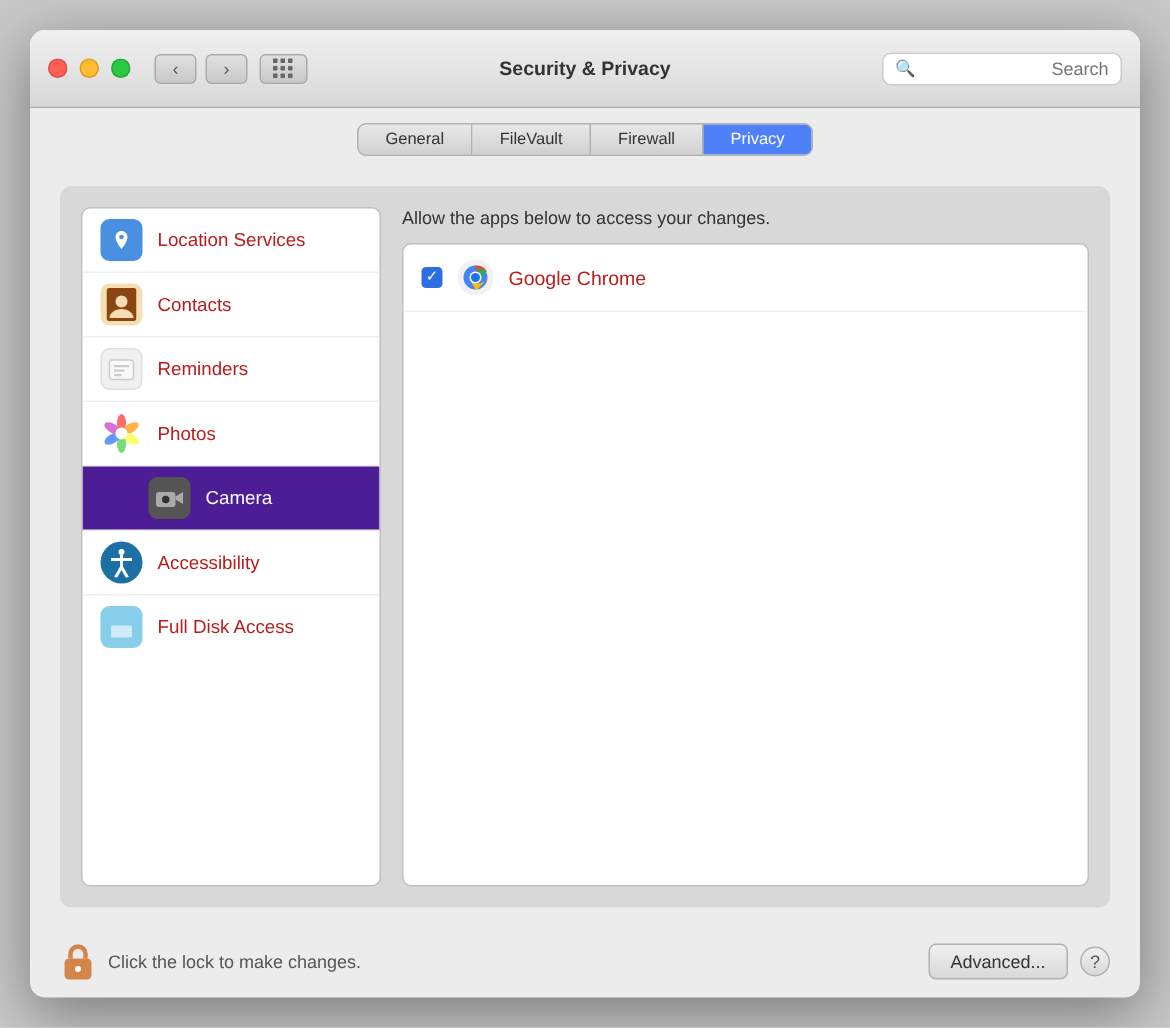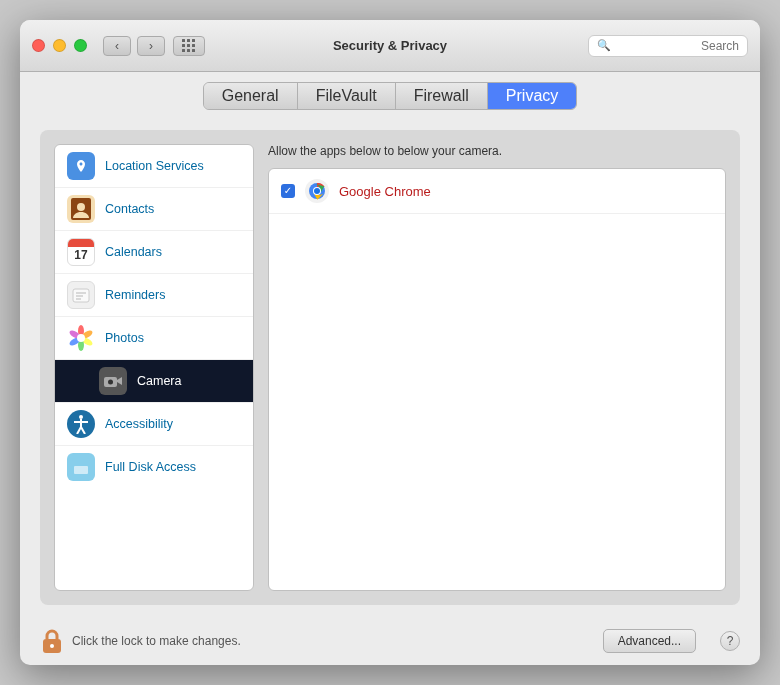--- a/index.html
+++ b/index.html
@@ -131,21 +131,21 @@
     }
     .tabs-container {
       display: flex;
       border: 1px solid #b0b0b0;
       border-radius: 6px;
       overflow: hidden;
       background: #d8d8d8;
     }
     .tab {
       padding: 4px 18px;
-      font-size: 16px;
+      font-size: 11px;
       color: #333;
       cursor: pointer;
       border-right: 1px solid #b0b0b0;
       background: linear-gradient(to bottom, #e8e8e8, #d0d0d0);
     }
     .tab:last-child { border-right: none; }
     .tab.active {
       background: #6c6cff;
       background: #4e80fa;
       color: white;
@@ -179,37 +179,37 @@
     .sidebar-item {
       display: flex;
       align-items: center;
       padding: 7px 12px;
       cursor: pointer;
       gap: 10px;
       border-bottom: 1px solid #efefef;
     }
     .sidebar-item:last-child { border-bottom: none; }
     .sidebar-item.active {
-      background: #0f172a;
+      background: #4c1d95;
       padding-left: 44px;
     }
     .sidebar-item.active .item-label {
       color: white;
     }
     .item-icon {
       width: 28px;
       height: 28px;
       display: flex;
       align-items: center;
       justify-content: center;
       flex-shrink: 0;
     }
     .item-label {
       font-size: 12.5px;
-      color: #0369a1;
+      color: #b91c1c;
     }
     
     .right-panel {
       flex: 1;
       display: flex;
       flex-direction: column;
     }
     .panel-description {
       font-size: 12px;
       color: #333;
@@ -261,21 +261,21 @@
       align-items: center;
       gap: 8px;
     }
     .lock-text {
       font-size: 12px;
       color: #555;
     }
     .bottom-actions {
       margin-left: auto;
       display: flex;
-      gap: 24px;
+      gap: 8px;
       align-items: center;
     }
     .advanced-btn {
       padding: 4px 14px;
       font-size: 12px;
       background: linear-gradient(to bottom, #f0f0f0, #d8d8d8);
       border: 1px solid #b0b0b0;
       border-radius: 5px;
       cursor: pointer;
       color: #333;
@@ -456,29 +456,20 @@
               <svg width="20" height="22" viewBox="0 0 20 22" fill="none">
                 <rect width="20" height="22" fill="#8B4513" rx="2"></rect>
                 <circle cx="10" cy="9" r="4" fill="#f5deb3"></circle>
                 <path d="M2 20C2 16.686 5.582 14 10 14C14.418 14 18 16.686 18 20" fill="#f5deb3"></path>
               </svg>
             </div>
           </div>
           <span class="item-label">Contacts</span>
         </div>
 
-        <div class="sidebar-item">
-          <div class="item-icon">
-            <div class="calendar-icon">
-              <div class="calendar-header-strip"></div>
-              <span class="calendar-num">17</span>
-            </div>
-          </div>
-          <span class="item-label">Calendars</span>
-        </div>
 
         <div class="sidebar-item">
           <div class="item-icon">
             <div class="reminders-icon">
               <svg width="18" height="18" viewBox="0 0 18 18" fill="none">
                 <rect x="1" y="3" width="16" height="13" rx="2" fill="#f9f9f9" stroke="#ccc"></rect>
                 <line x1="4" y1="7" x2="14" y2="7" stroke="#ccc" stroke-width="1.5"></line>
                 <line x1="4" y1="10" x2="11" y2="10" stroke="#ccc" stroke-width="1.5"></line>
                 <line x1="4" y1="13" x2="9" y2="13" stroke="#ccc" stroke-width="1.5"></line>
               </svg>
@@ -540,21 +531,21 @@
                 <rect x="2" y="2" width="18" height="18" rx="3" fill="#87ceeb"></rect>
                 <rect x="4" y="10" width="14" height="8" rx="1" fill="white" opacity="0.6"></rect>
               </svg>
             </div>
           </div>
           <span class="item-label">Full Disk Access</span>
         </div>
       </div>
 
       <div class="right-panel">
-        <p class="panel-description">Allow the apps below to below your camera.</p>
+        <p class="panel-description">Allow the apps below to access your changes.</p>
         <div class="apps-list">
           <div class="app-item">
             <div class="app-checkbox">
               <span class="checkmark">✓</span>
             </div>
 
             <svg class="chrome-svg" viewBox="0 0 24 24">
               <circle cx="12" cy="12" r="12" fill="#f1f1f1"></circle>
               <circle cx="12" cy="12" r="8" fill="#4285f4"></circle>
 

